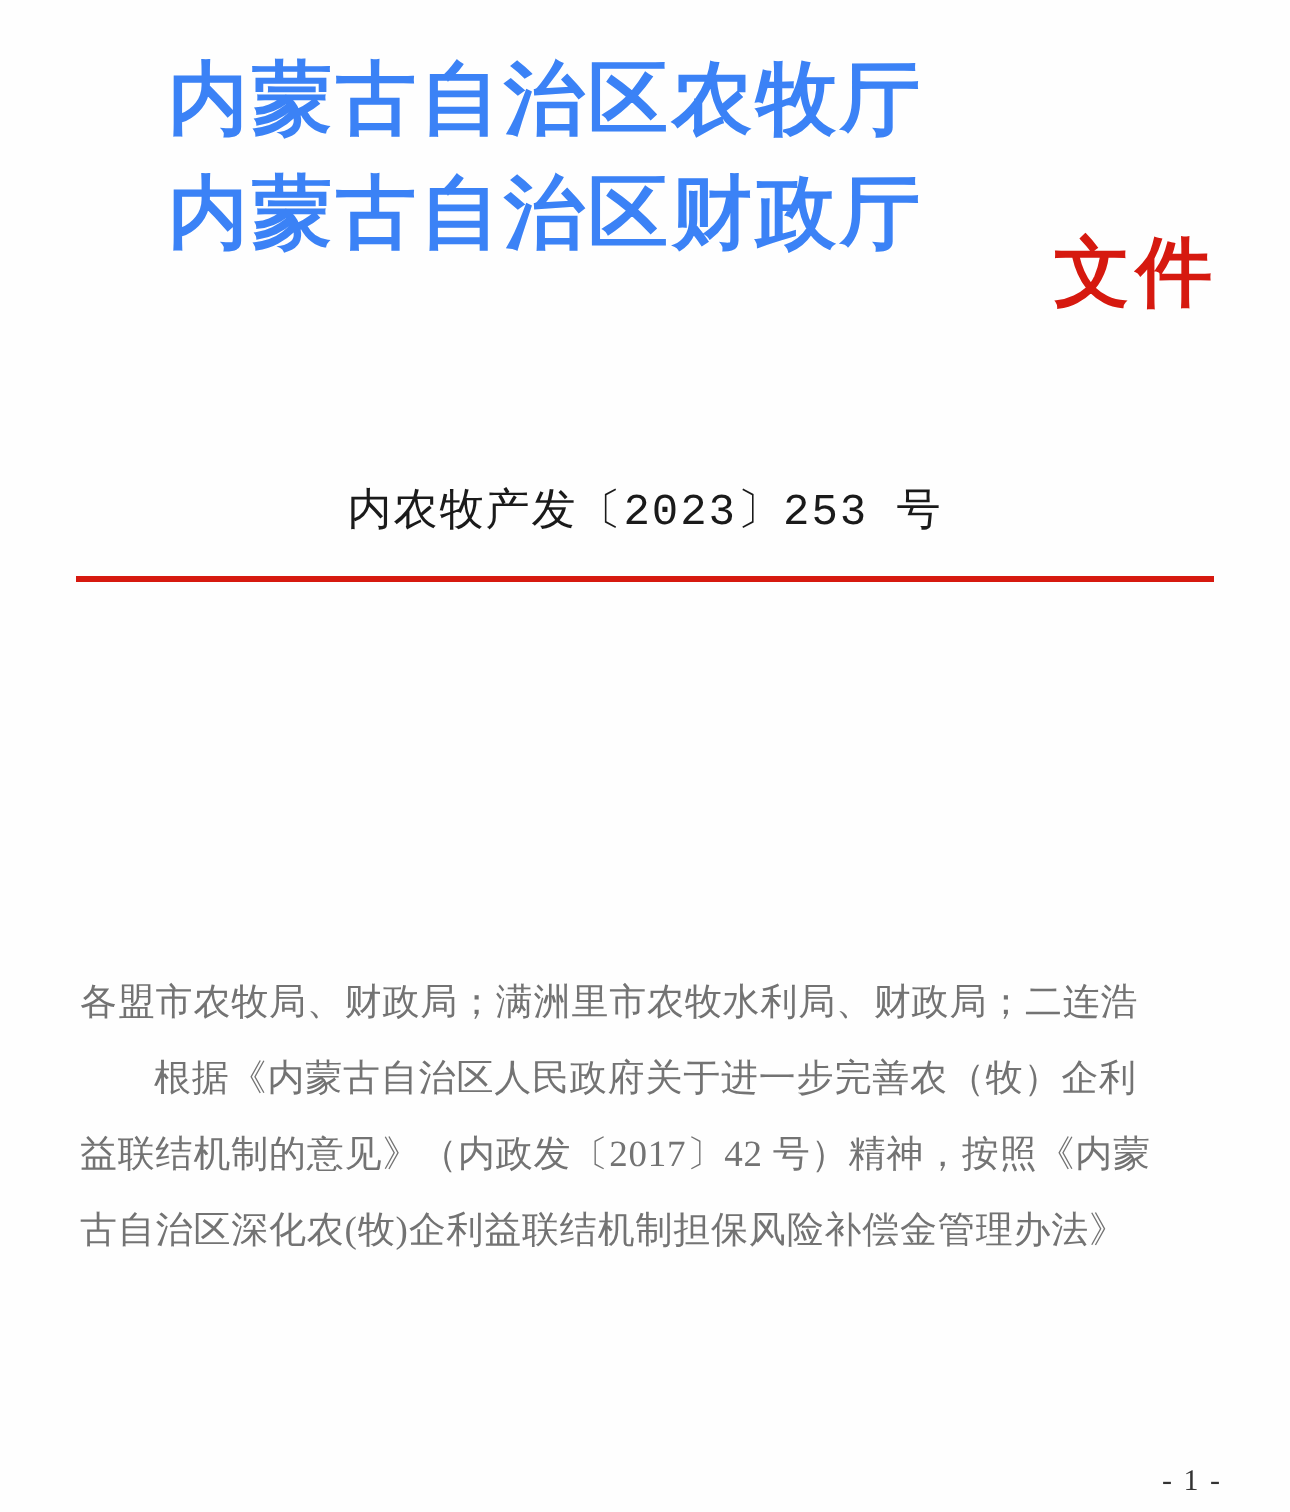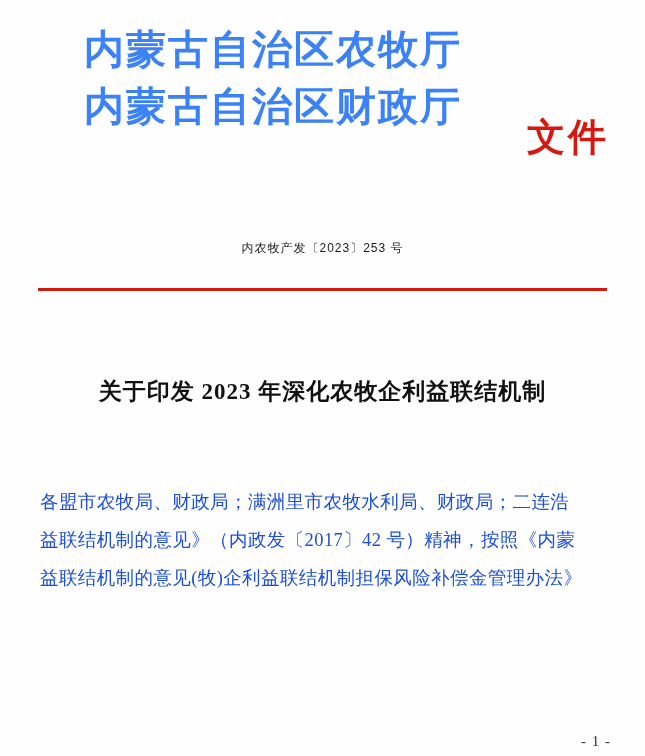--- a/index.html
+++ b/index.html
@@ -58,24 +58,24 @@
     margin-top: 45px;
   }
 
   
   .doc-number {
     position: absolute;
     left: 0;
     right: 0;
     top: 240px;
     text-align: center;
-    font-size: 12px;
+    font-size: 22px;
     color: #1a1a1a;
     letter-spacing: 1px;
-    font-family: Liberation Sans, sans-serif;
+    font-family: Liberation Mono, monospace;
   }
 
   
   .red-rule {
     position: absolute;
     left: 38px;
     right: 38px;
     top: 288px;
     height: 3px;
     background: #d6190f;
@@ -101,21 +101,21 @@
 
   
   .body-block {
     position: absolute;
     left: 40px;
     right: 40px;
     top: 484px;
   }
   .body-line {
     font-size: 18.5px;
-    color: #1d4ed8;
+    color: #737373;
     line-height: 2.05;
     letter-spacing: 0.4px;
     text-align: justify;
     font-family: "Liberation Serif", "DejaVu Serif", serif;
     white-space: nowrap;
   }
   .body-line.indent {
     text-indent: 37px;
   }
 
@@ -141,24 +141,24 @@
       <div class="lh-line">内蒙古自治区财政厅</div>
     </div>
     <div class="lh-wen">文件</div>
   </div>
 
   <div class="doc-number">内农牧产发〔2023〕253 号</div>
 
   <div class="red-rule"></div>
 
   <div class="title-block">
-    <div class="title-line">关于印发 2023 年深化农牧企利益联结机制</div>
   </div>
 
   <div class="body-block">
     <div class="body-line">各盟市农牧局、财政局；满洲里市农牧水利局、财政局；二连浩</div>
+    <div class="body-line indent">根据《内蒙古自治区人民政府关于进一步完善农（牧）企利</div>
     <div class="body-line">益联结机制的意见》（内政发〔2017〕42 号）精神，按照《内蒙</div>
-    <div class="body-line">益联结机制的意见(牧)企利益联结机制担保风险补偿金管理办法》</div>
+    <div class="body-line">古自治区深化农(牧)企利益联结机制担保风险补偿金管理办法》</div>
   </div>
 
   <div class="page-number">- 1 -</div>
 
 </div>
 
 </body></html>

